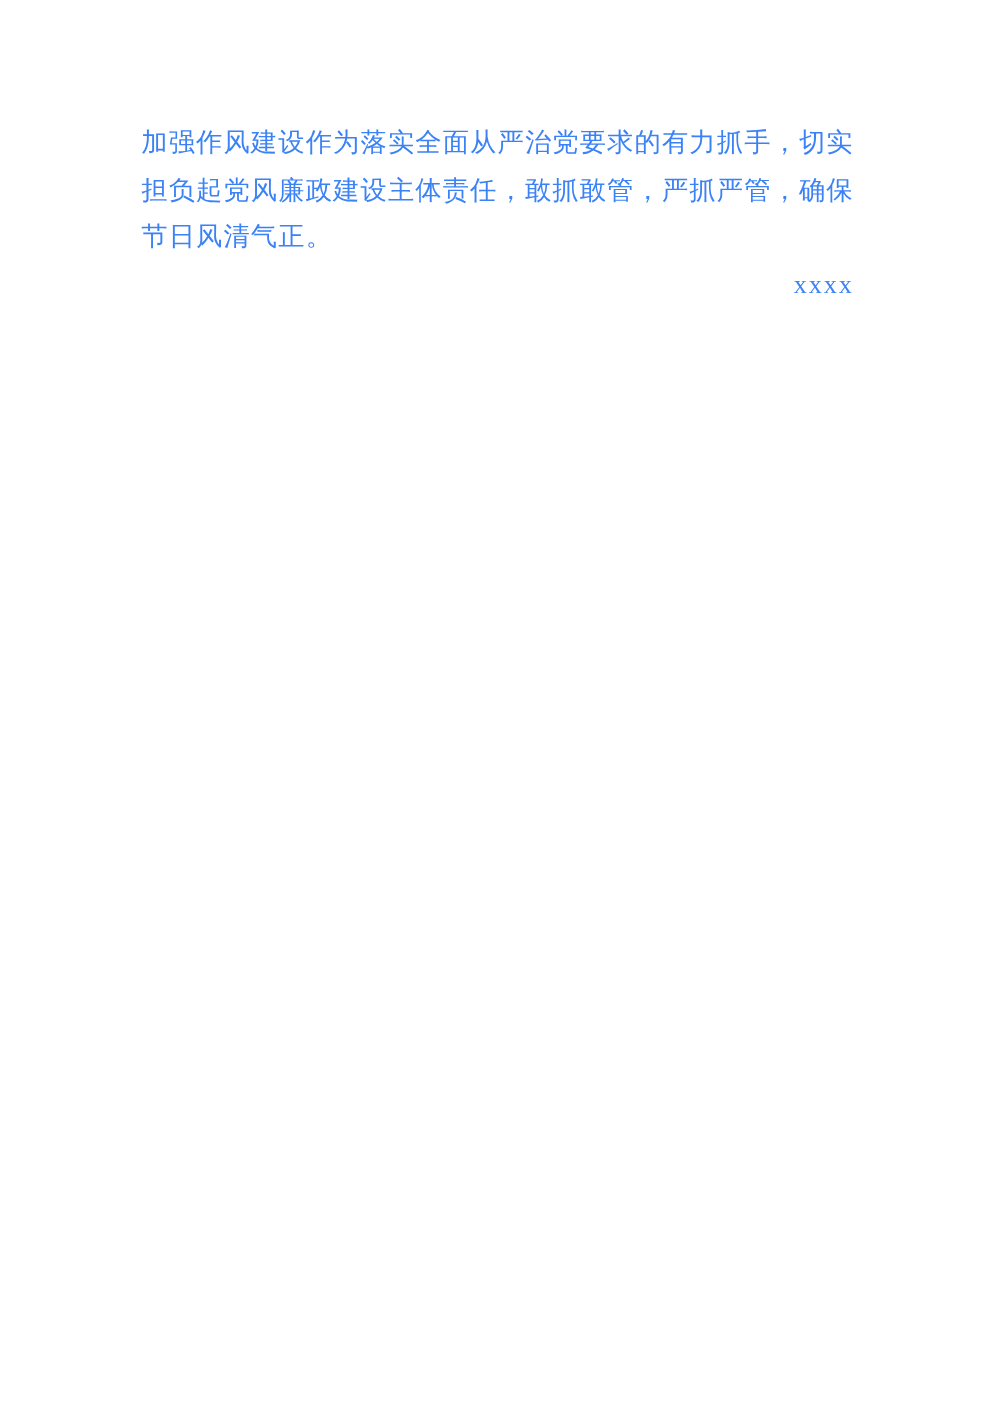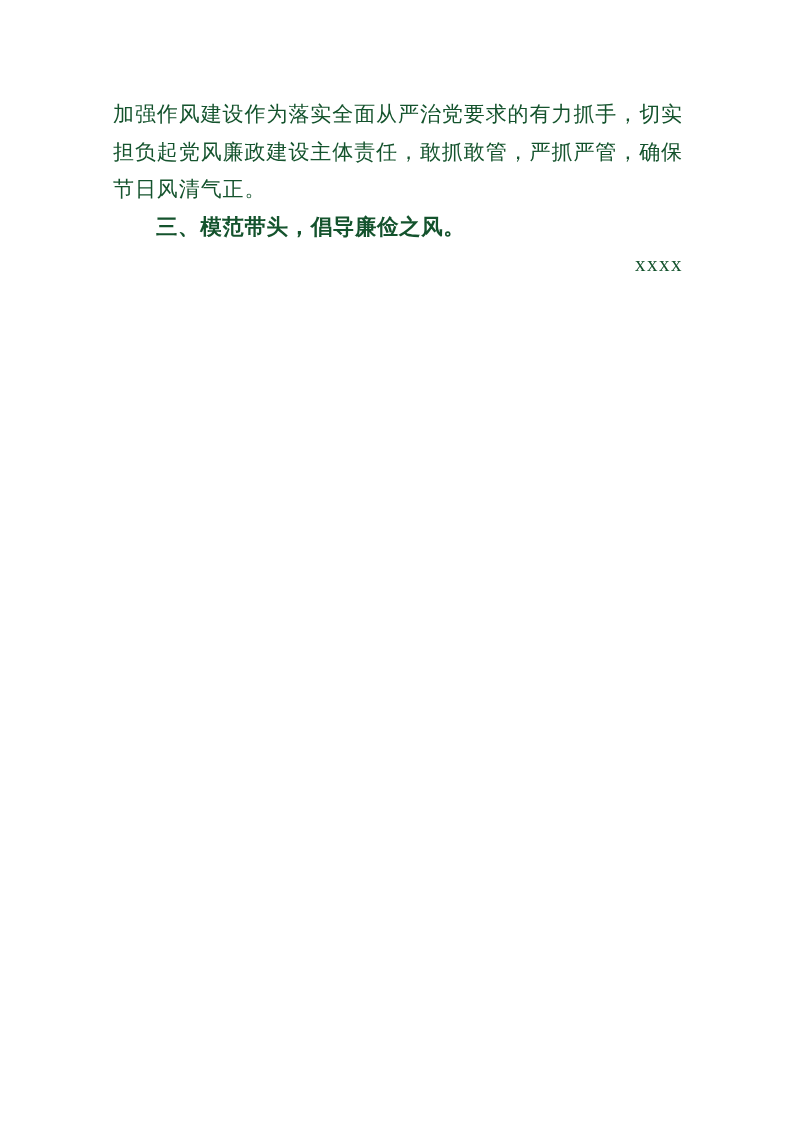--- a/index.html
+++ b/index.html
@@ -7,21 +7,21 @@
     padding: 0;
     background: #ffffff;
   }
   .page {
     position: relative;
     width: 793px;
     height: 1122px;
     background: #ffffff;
     overflow: hidden;
     font-family: "Liberation Serif", "DejaVu Serif", serif;
-    color: #14532d;
+    color: #3b82f6;
   }
   .content {
     position: absolute;
     left: 113px;
     top: 96px;
     width: 570px;
     font-size: 21px;
     line-height: 37.5px;
     letter-spacing: 0.92px;
     text-align: justify;
@@ -58,16 +58,15 @@
     padding-right: 50px;
     letter-spacing: 1px;
   }
 </style>
 </head>
 <body>
 
 <div class="page">
   <div class="content">
     <p class="para-noindent">加强作风建设作为落实全面从严治党要求的有力抓手，切实担负起党风廉政建设主体责任，敢抓敢管，严抓严管，确保节日风清气正。</p>
-    <h3 class="section-heading">三、模范带头，倡导廉俭之风。</h3>
     <p class="signature-name">xxxx</p>
   </div>
 </div>
 
 </body></html>

